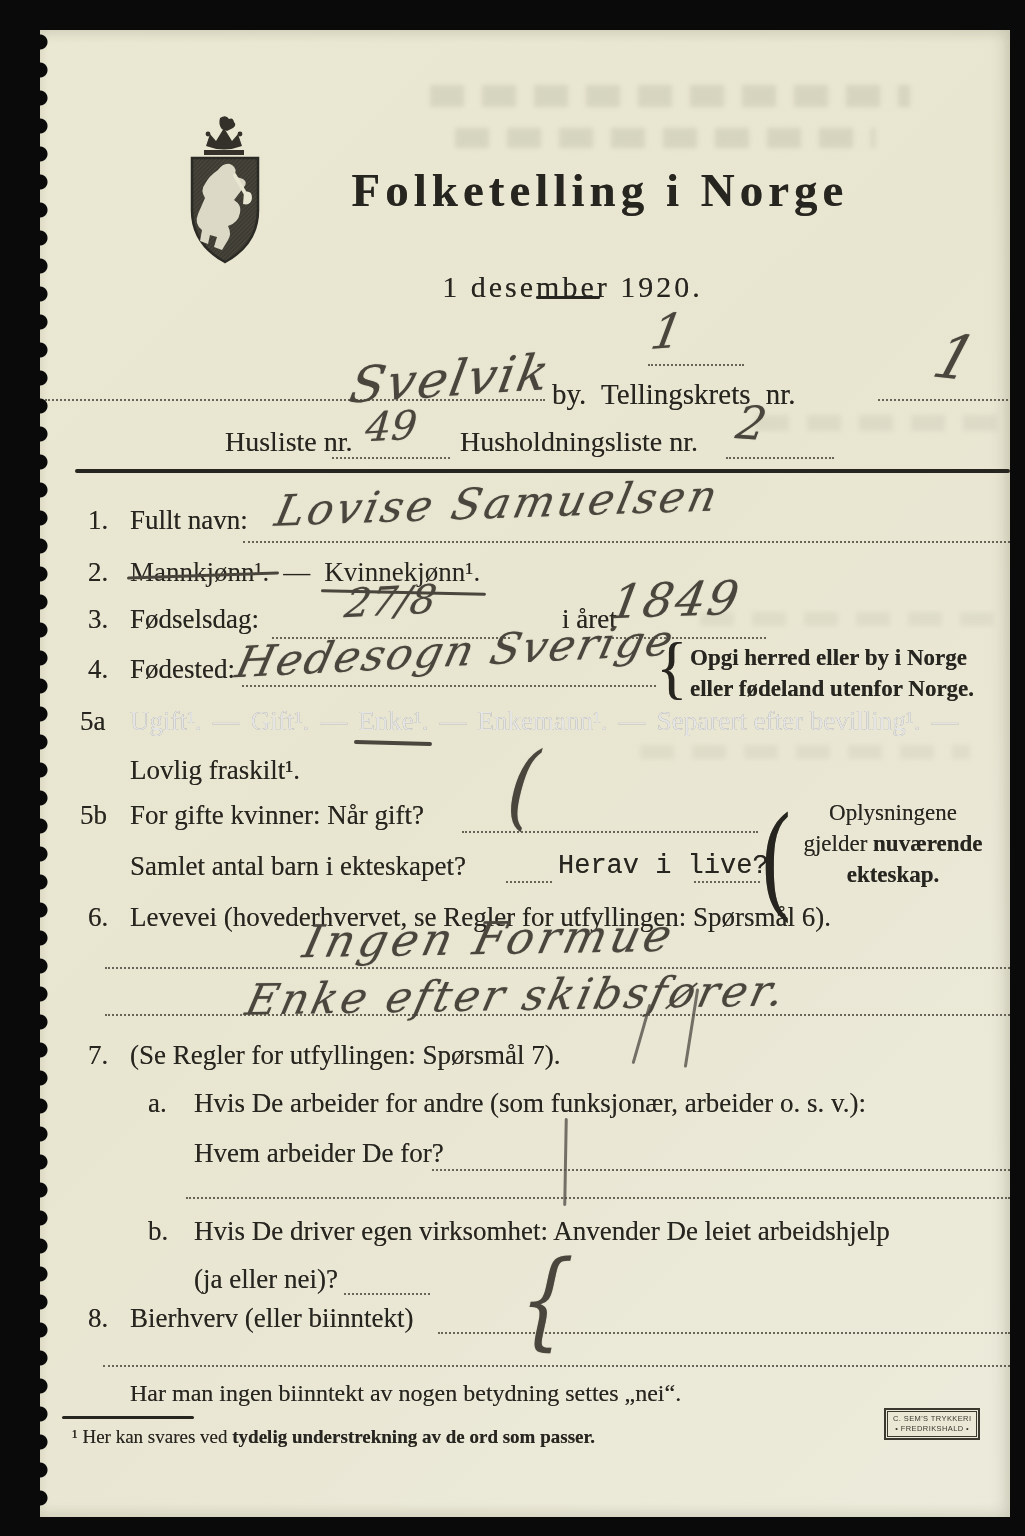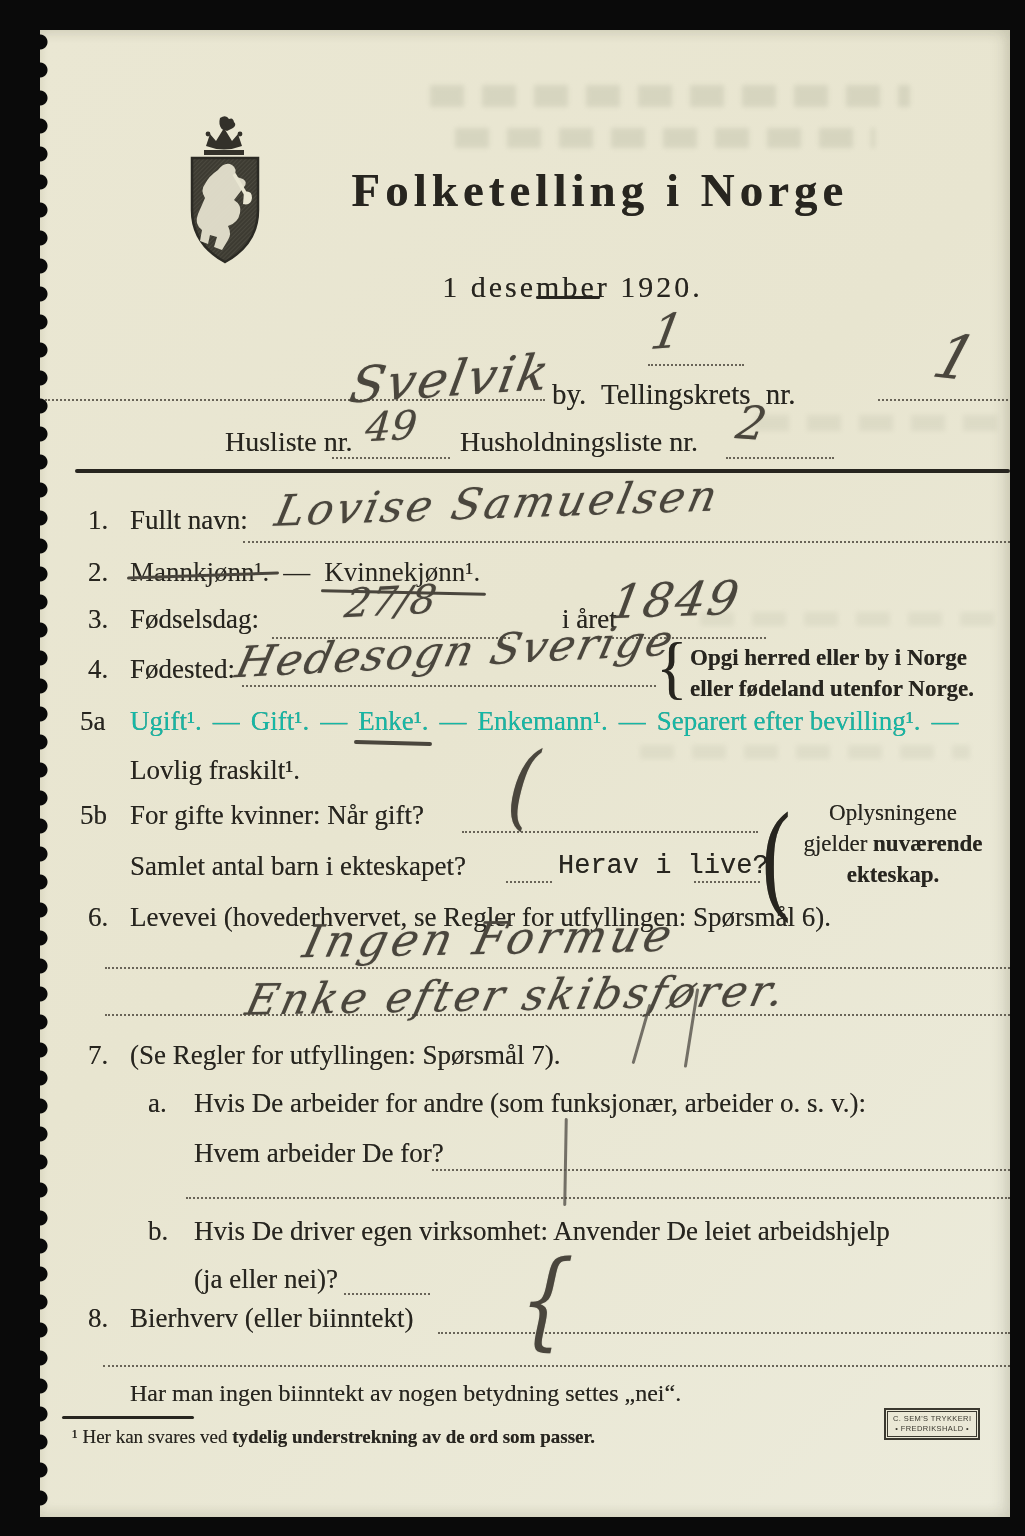--- a/index.html
+++ b/index.html
@@ -69,21 +69,21 @@
   .v3yr{left:612px;top:572px;font-size:47px;letter-spacing:2px;transform:skewX(-12deg) rotate(-2deg);}
 
   .n4{left:88px;top:654px;} .l4{left:130px;top:654px;font-size:27px;}
   .v4{left:240px;top:626px;font-size:43px;letter-spacing:2px;transform:skewX(-16deg) rotate(-3deg);}
   .d-q4{left:242px;top:685px;width:414px;}
   .b4{left:656px;top:630px;font-size:66px;font-weight:400;transform:scaleY(1.05);}
   .l4n1{left:690px;top:645px;font-size:23px;font-weight:700;}
   .l4n2{left:690px;top:676px;font-size:23px;font-weight:700;}
 
   .n5a{left:80px;top:706px;font-size:27px;}
-  .row5a{position:absolute;left:130px;top:706px;font-size:27px;color:#14b8a6;white-space:nowrap;
+  .row5a{position:absolute;left:130px;top:706px;font-size:27px;color:#e5e5e5;white-space:nowrap;
          text-shadow:0 0 .5px rgba(39,37,31,.55);}
   .row5a span{margin-right:11px;}
   .row5a .enke{position:relative;display:inline-block;}
   .row5a .enke::after{content:'';position:absolute;left:-4px;right:-4px;bottom:-7px;height:3.5px;
         background:#4a463d;transform:rotate(1.5deg);border-radius:2px;}
   .l5a2{left:130px;top:755px;font-size:27px;}
   .b5a{left:505px;top:733px;font-size:92px;font-weight:100;color:#4a463d;transform:skewX(-6deg) scaleX(.8);}
 
   .n5b{left:80px;top:800px;font-size:27px;} .l5b{left:130px;top:800px;font-size:27px;}
   .d-q5b1{left:462px;top:831px;width:296px;}

